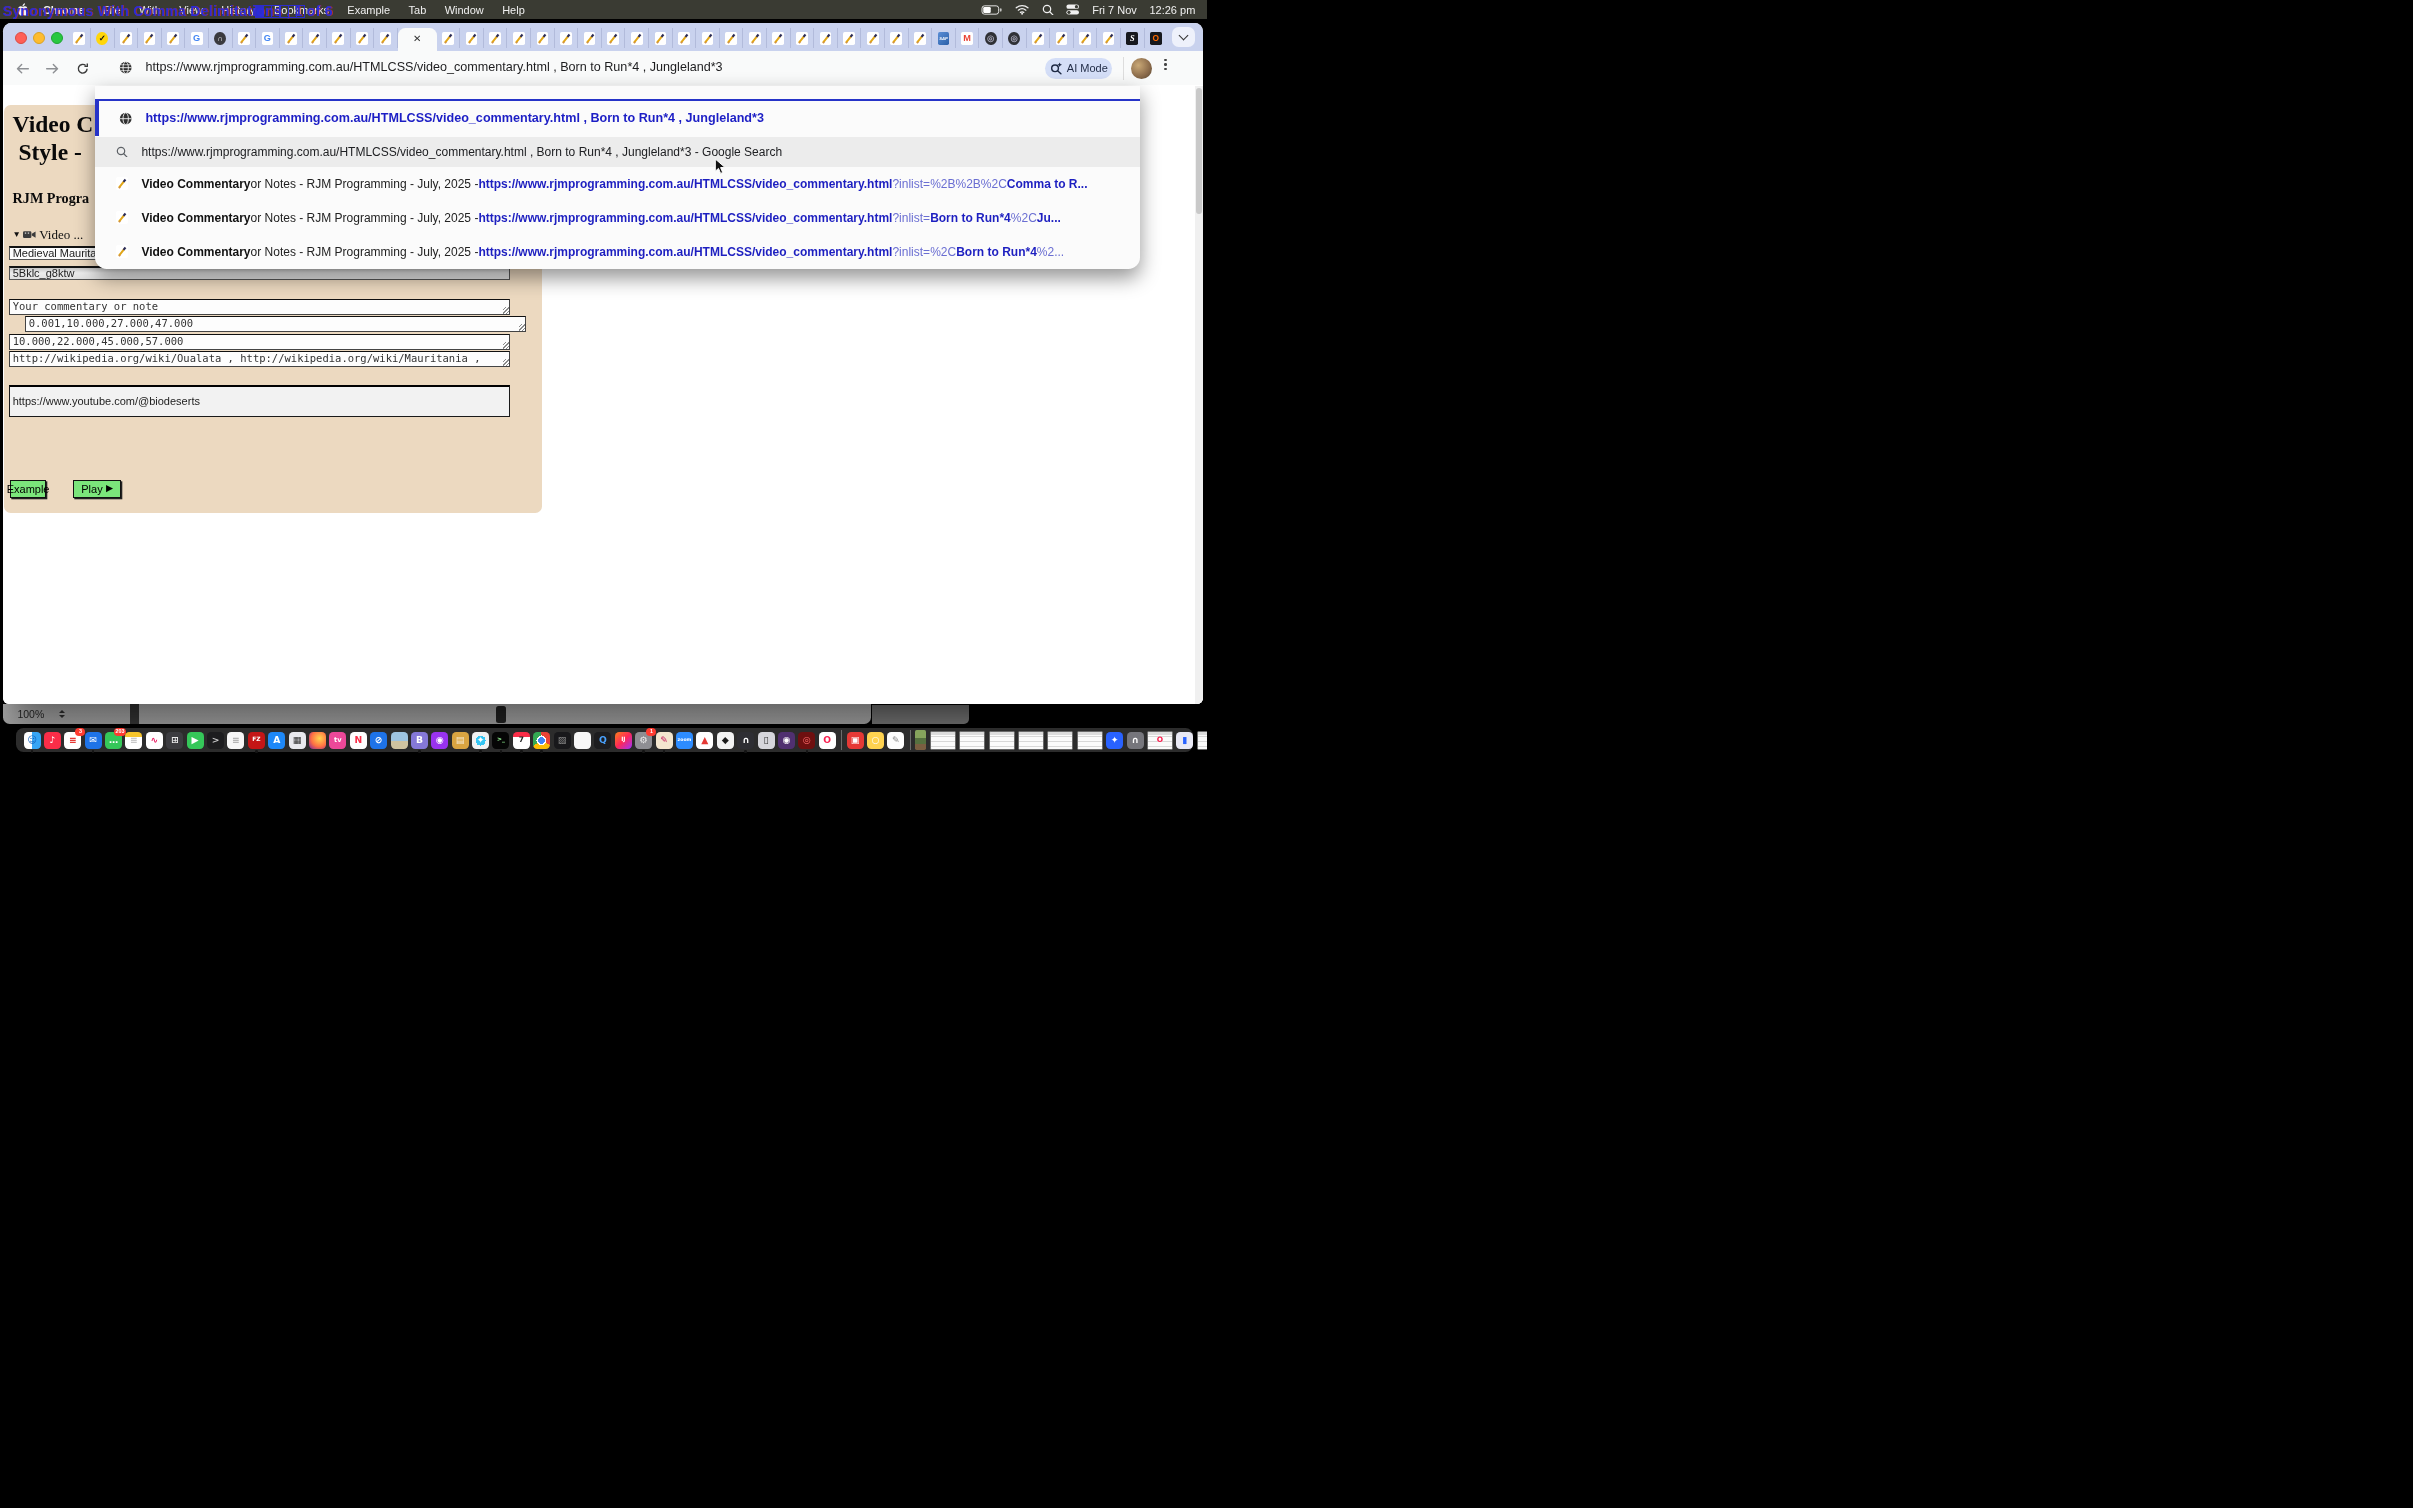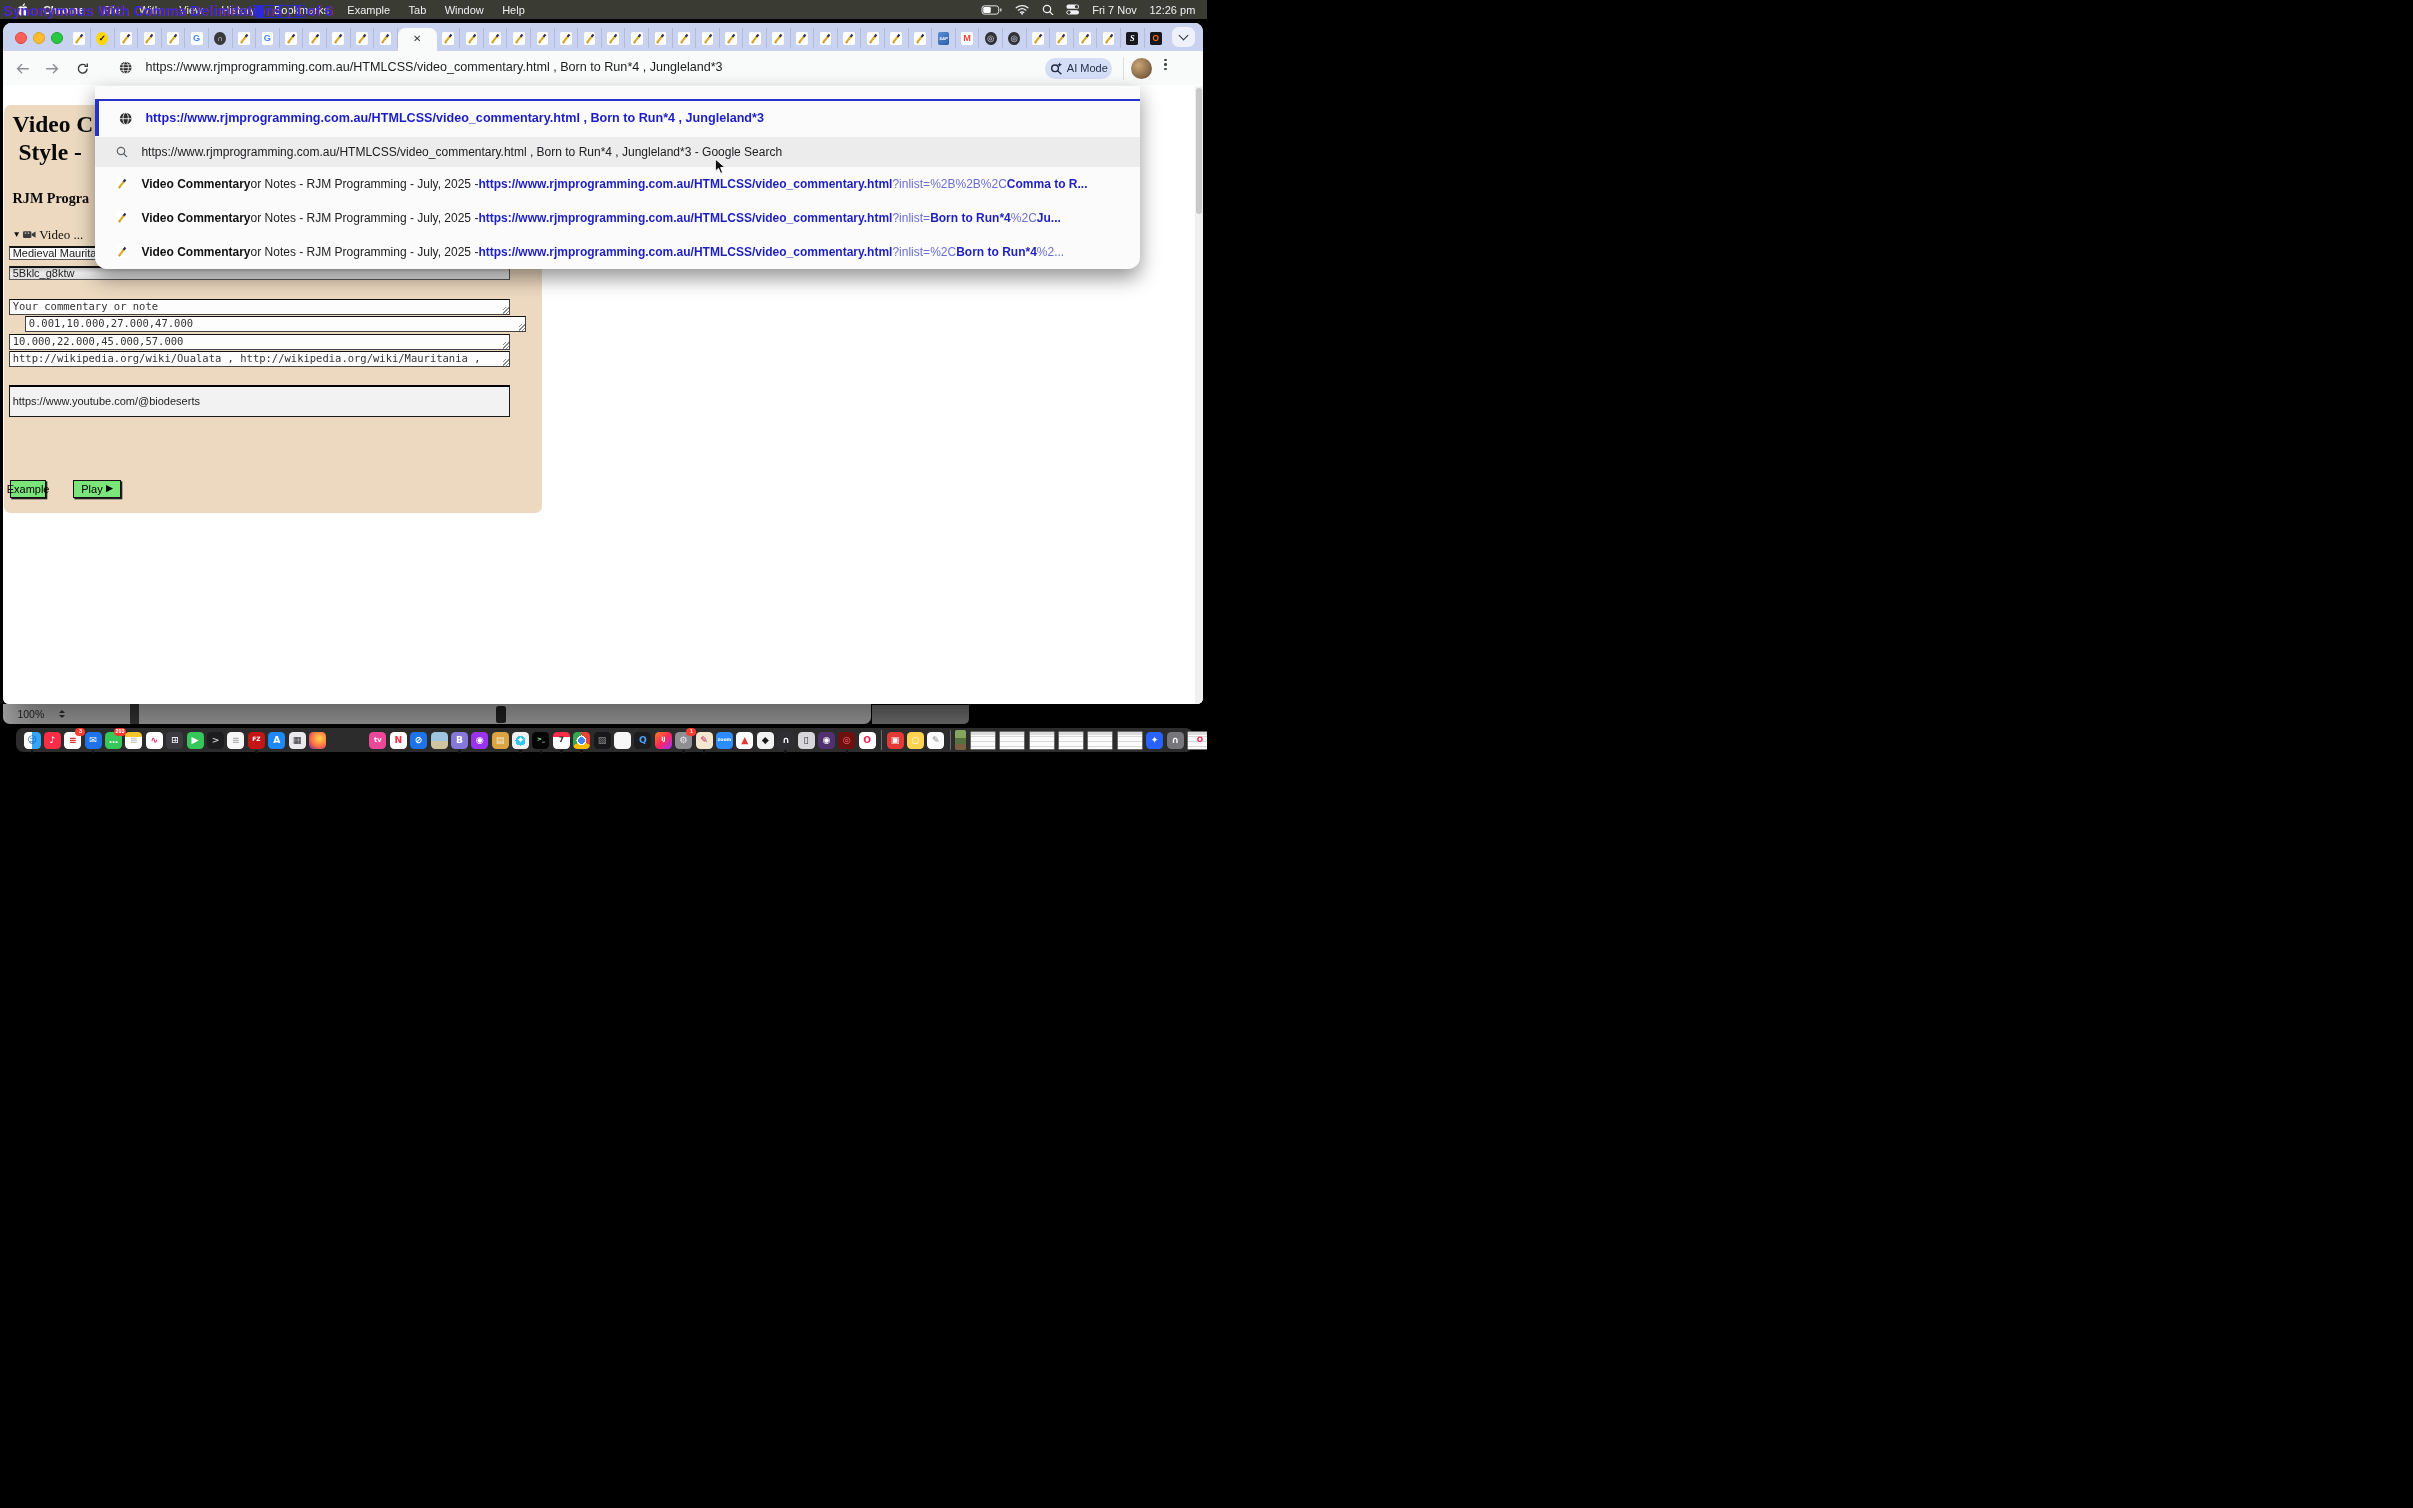--- a/index.html
+++ b/index.html
@@ -818,21 +818,21 @@
     <div class="dk run" title="filezilla" style="background: rgb(196, 22, 22);">
       <span class="gl" style="color: rgb(255, 255, 255); font-size: 5.9px;">FZ</span>
     </div>
     <div class="dk" title="appstore" style="background: rgb(30, 136, 247);">
       <span class="gl" style="color: rgb(255, 255, 255);">A</span>
     </div>
     <div class="dk" title="phone-keypad" style="background: rgb(233, 233, 238);">
       <span class="gl" style="color: rgb(51, 51, 51);">▦</span>
     </div>
     <div class="dk" title="firefox" style="background: radial-gradient(circle at 62% 38%, rgb(255, 213, 79), rgb(255, 112, 67) 55%, rgb(123, 31, 162));"></div>
-    <div class="dk" title="apple-tv" style="background: #ec4899; margin-left: 40px;">
+    <div class="dk" title="apple-tv" style="background: #ec4899;">
       <span class="gl" style="color: rgb(255, 255, 255); font-size: 6.7px;">tv</span>
     </div>
     <div class="dk" title="news" style="background: rgb(255, 255, 255);">
       <span class="gl" style="color: rgb(250, 45, 72);">N</span>
     </div>
     <div class="dk" title="prohibit-blue" style="background: rgb(30, 115, 232);">
       <span class="gl" style="color: rgb(255, 255, 255);">⊘</span>
     </div>
     <div class="dk" title="photos-beach" style="background: linear-gradient(rgb(158, 196, 224) 0px, rgb(158, 196, 224) 55%, rgb(207, 195, 160) 55%);"></div>
     <div class="dk run" title="bbedit" style="background: rgb(133, 120, 216);">

